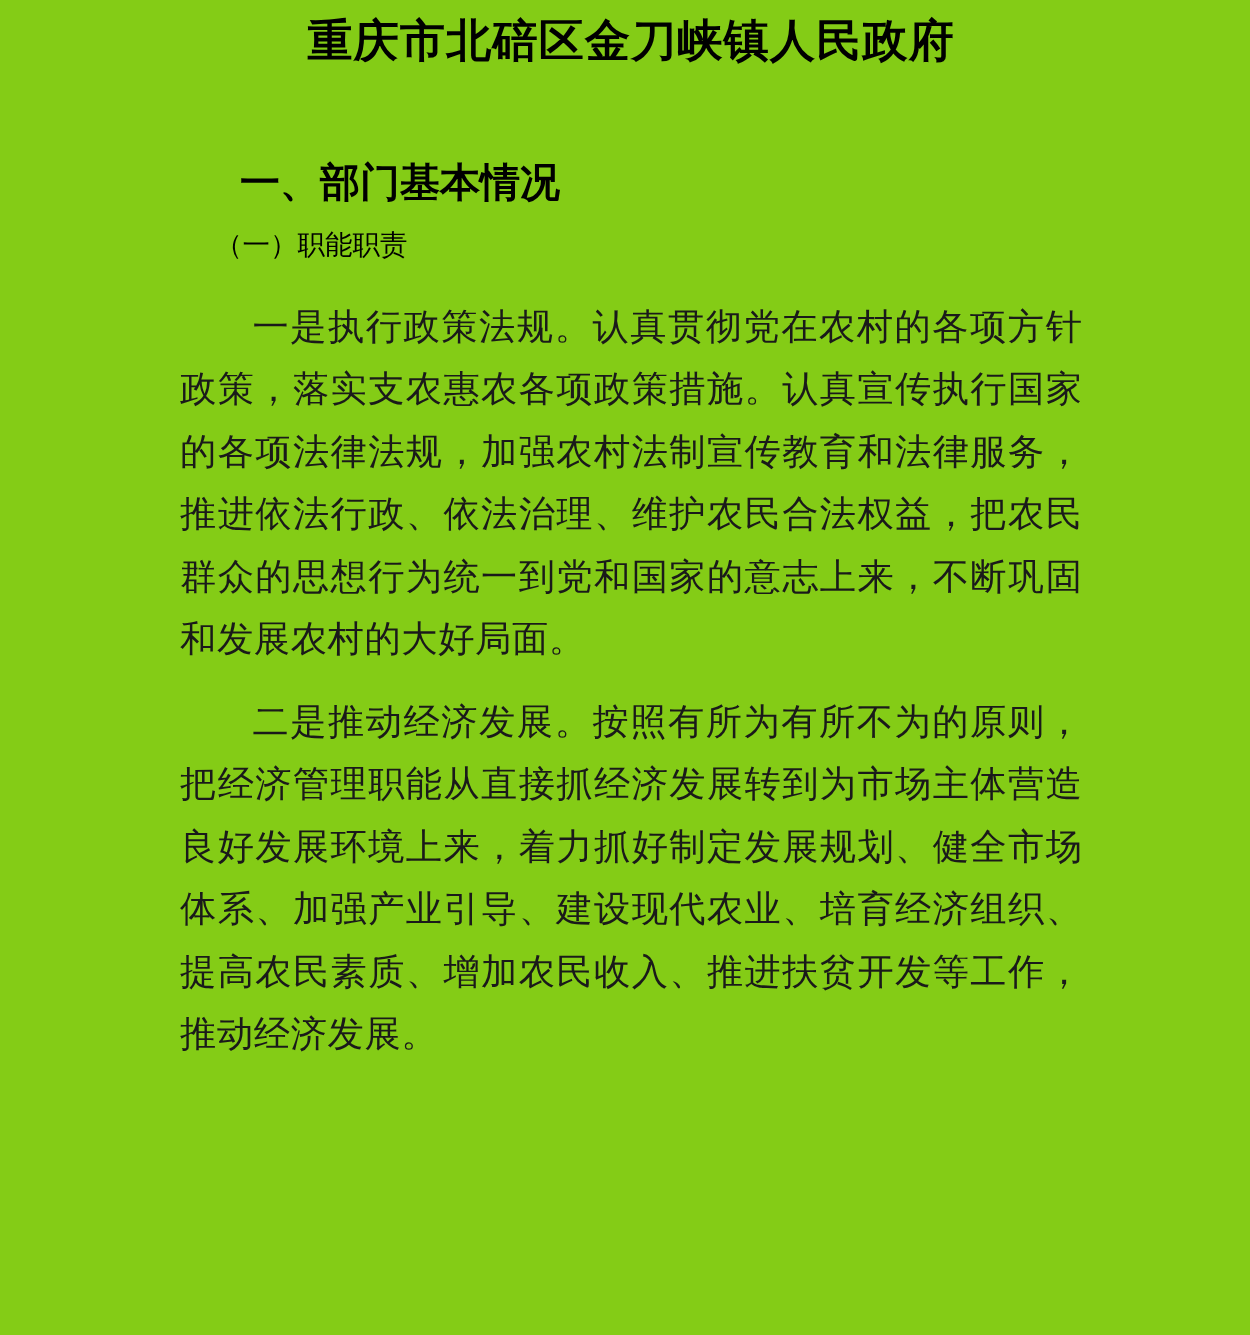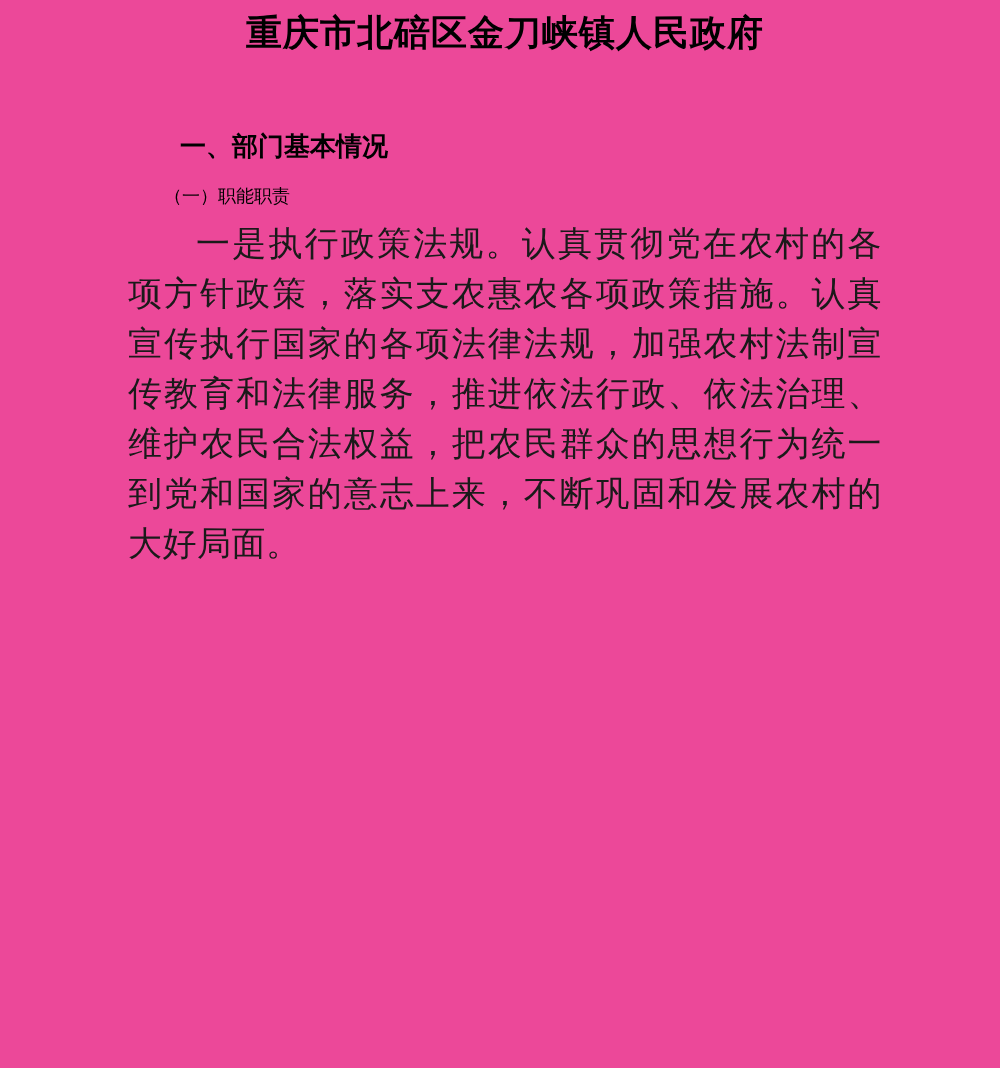--- a/index.html
+++ b/index.html
@@ -4,21 +4,21 @@
 <style>
   html, body {
     margin: 0;
     padding: 0;
     background: #ffffff;
   }
   .page {
     position: relative;
     width: 1000px;
     height: 1068px;
-    background: #ec4899;
+    background: #84cc16;
     overflow: hidden;
     box-sizing: border-box;
     color: #000000;
   }
   .content {
     box-sizing: border-box;
     width: 1000px;
     padding: 10px 118px 0 128px;
   }
   .doc-title {
@@ -29,39 +29,39 @@
     font-size: 36px;
     line-height: 47px;
     letter-spacing: 1px;
     color: #000000;
   }
   .section-heading {
     margin: 64px 0 0 0;
     text-indent: 2em;
     font-family: "Liberation Sans", "DejaVu Sans", sans-serif;
     font-weight: bold;
-    font-size: 26px;
+    font-size: 32px;
     line-height: 50px;
     color: #000000;
   }
   .section-subheading {
     margin: 0;
     text-indent: 2em;
     font-family: "Liberation Serif", "DejaVu Serif", serif;
     font-weight: normal;
-    font-size: 18px;
+    font-size: 22px;
     line-height: 50px;
     color: #000000;
   }
   .body-paragraph {
-    margin: 0;
+    margin: 16px;
     text-indent: 2em;
-    font-family: Liberation Mono, monospace;
+    font-family: Liberation Sans, sans-serif;
     font-weight: normal;
-    font-size: 34px;
+    font-size: 29px;
     line-height: 50px;
     text-align: justify;
     text-justify: inter-ideograph;
     color: #1a1a1a;
     letter-spacing: 0.5px;
   }
 </style>
 </head>
 <body>
 
@@ -71,16 +71,17 @@
     <h1 class="doc-title">
       <span>重庆市北碚区金刀峡镇人民政府</span><br>
     </h1>
 
     <h2 class="section-heading">一、部门基本情况</h2>
 
     <h3 class="section-subheading">（一）职能职责</h3>
 
     <p class="body-paragraph">一是执行政策法规。认真贯彻党在农村的各项方针政策，落实支农惠农各项政策措施。认真宣传执行国家的各项法律法规，加强农村法制宣传教育和法律服务，推进依法行政、依法治理、维护农民合法权益，把农民群众的思想行为统一到党和国家的意志上来，不断巩固和发展农村的大好局面。</p>
 
+    <p class="body-paragraph">二是推动经济发展。按照有所为有所不为的原则，把经济管理职能从直接抓经济发展转到为市场主体营造良好发展环境上来，着力抓好制定发展规划、健全市场体系、加强产业引导、建设现代农业、培育经济组织、提高农民素质、增加农民收入、推进扶贫开发等工作，推动经济发展。</p>
 
 
   </div>
 </div>
 
 </body></html>

